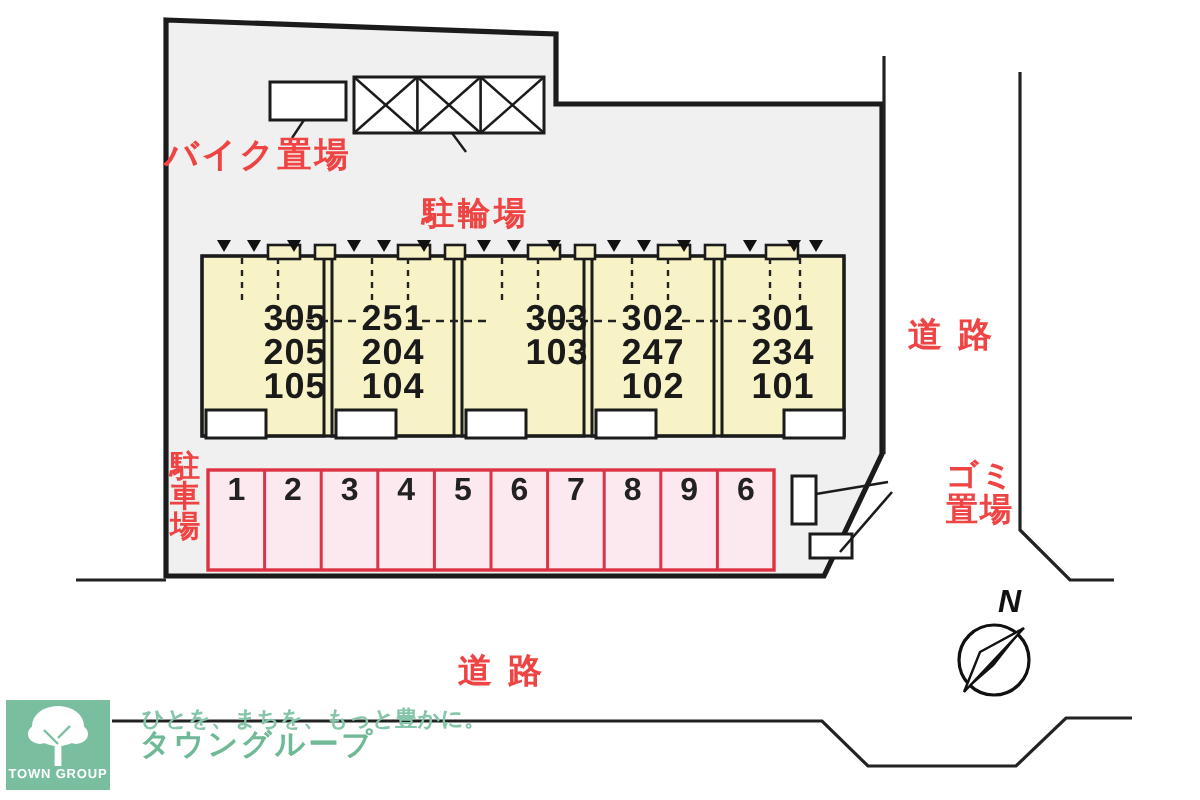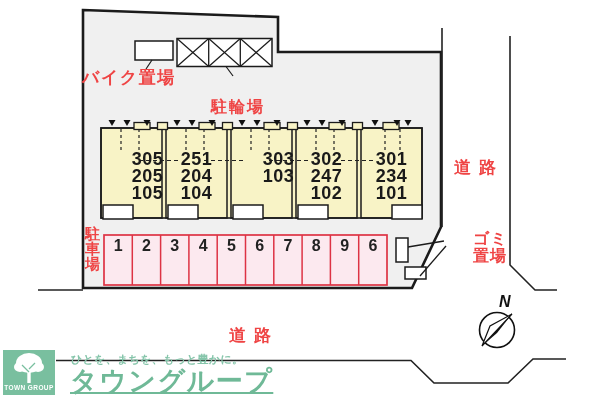--- a/index.html
+++ b/index.html
@@ -17,21 +17,21 @@
   .label-garbage{left:445px;top:230px;font-size:16px;line-height:17px;letter-spacing:1px;margin-left:28px;}
   .label-parking{left:85px;top:226px;width:16px;font-size:15px;line-height:15px;word-break:break-all;}
   .unit-label{top:151px;width:61px;text-align:center;font-size:18px;line-height:17px;
     font-weight:600;letter-spacing:0.5px;color:#1a1a1a;}
   .space-num{top:237px;width:28px;text-align:center;font-size:16px;font-weight:600;color:#222;}
   .north{left:499px;top:293px;font-size:16px;font-weight:bold;font-style:italic;}
   .logo-box{left:3px;top:350px;width:52px;height:45px;background:#79bf9f;}
   .logo-badge{left:3px;top:384px;width:52px;text-align:center;font-size:6.5px;font-weight:bold;
     color:#ffffff;letter-spacing:0.4px;}
   .logo-tagline{left:71px;top:352px;font-size:11px;font-weight:600;color:#85c5aa;letter-spacing:0.3px;}
-  .logo-name{left:70px;top:363px;font-size:27px;font-weight:bold;color:#6fb997;letter-spacing:1.5px;text-decoration:underline;}
+  .logo-name{left:70px;top:363px;font-size:15px;font-weight:bold;color:#6fb997;letter-spacing:1.5px;}
 </style>
 </head>
 <body>
 
 <div id="stage">
 
   <svg width="600" height="400" viewBox="0 0 600 400">
 
     <polygon points="83,10 278,17 278,52 441,52 441,227 412,288 83,288" fill="#f0f0f0" stroke="#1b1b1b" stroke-width="2.6"></polygon>
 

